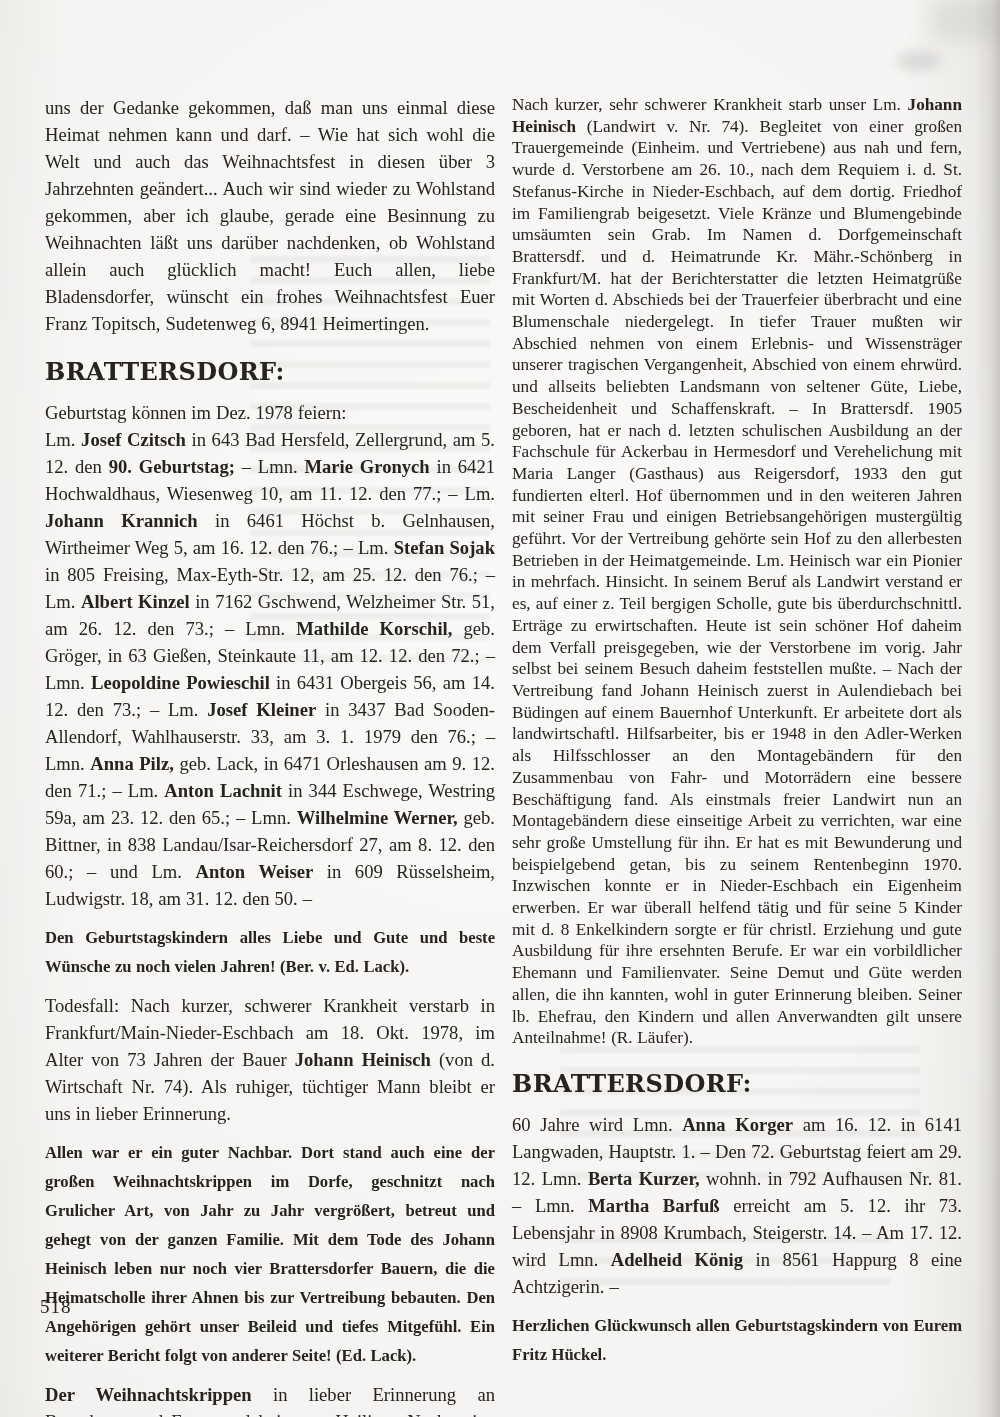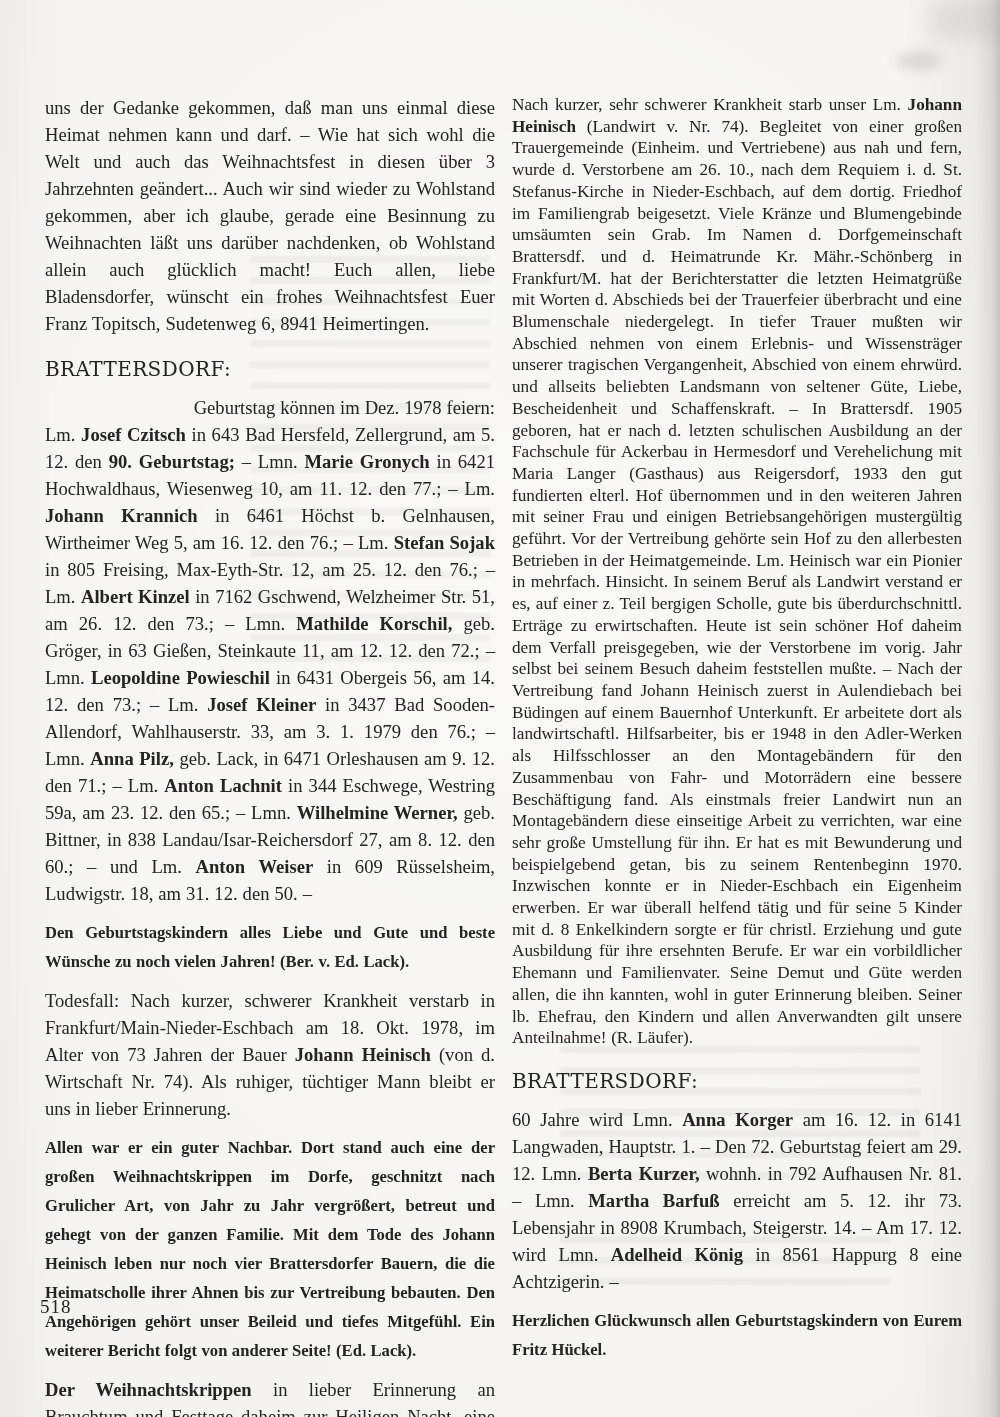--- a/index.html
+++ b/index.html
@@ -23,22 +23,22 @@
   .ghost-1{left:560px;top:1040px;width:360px;height:150px;}
   .ghost-2{left:250px;top:250px;width:240px;height:420px;}
   .ghost-3{left:560px;top:1230px;width:330px;height:60px;}
 
   .cols{position:absolute;top:94px;left:45px;display:flex;gap:17px;}
   .col{width:450px;}
   .para{margin:0 0 11px;text-align:justify;hyphens:auto;-webkit-hyphens:auto;word-spacing:0.02em;}
   .normal{font-size:18.6px;line-height:27px;}
   .obit{font-size:17.2px;line-height:21.7px;}
   .small{font-size:16.6px;line-height:29px;font-weight:bold;}
-  .lead{margin-bottom:0;text-align:right;}
-  .heading{font-size:20px;font-weight:400;letter-spacing:0.4px;margin:20px 0 13px;font-family:"DejaVu Serif","Liberation Serif",serif;}
+  .lead{margin-bottom:0;text-align:left;}
+  .heading{font-size:24px;font-weight:700;letter-spacing:0.4px;margin:20px 0 13px;font-family:"DejaVu Serif","Liberation Serif",serif;}
   .first{margin-top:0;}
   .b{font-weight:700;}
   .page-number{position:absolute;left:40px;top:1296px;font-size:19px;letter-spacing:1px;}
 </style>
 </head>
 <body>
 
 <div class="page">
   <div class="ghost ghost-1"></div>
   <div class="ghost ghost-2"></div>

